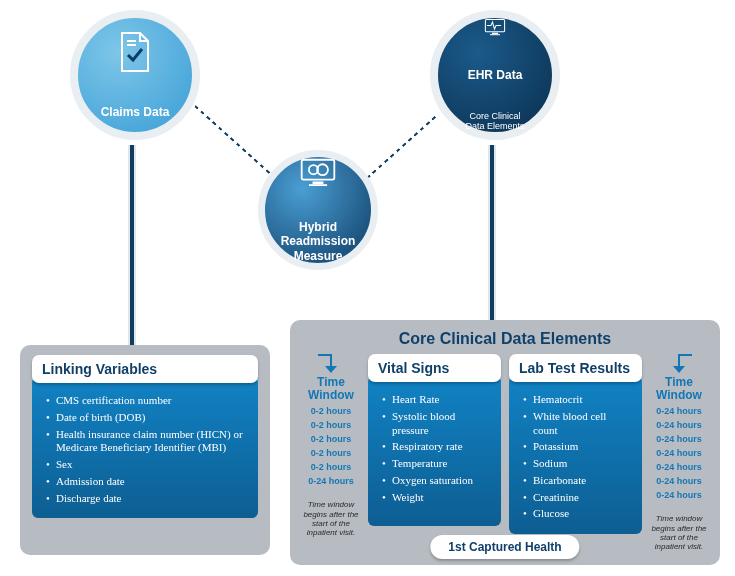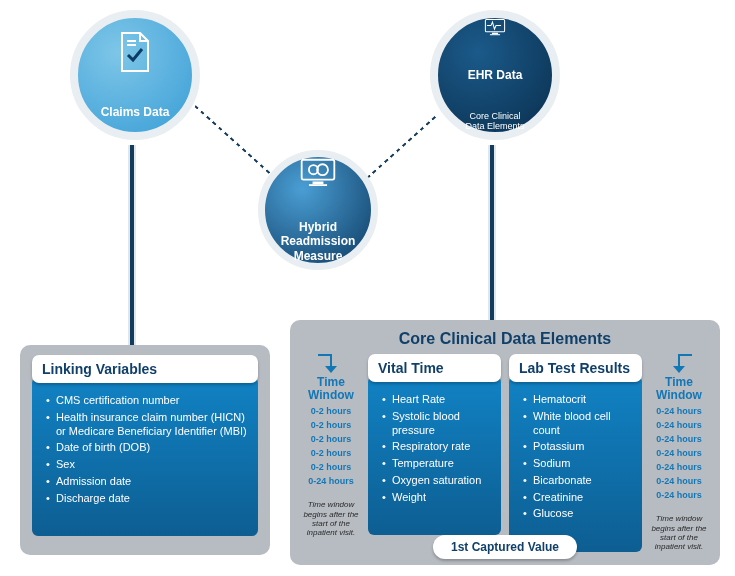--- a/index.html
+++ b/index.html
@@ -91,25 +91,26 @@
     font-size: 14px;
     text-align: left;
     padding: 6px 10px;
     position: relative;
     z-index: 2;
   }
   .blue-box {
     background: linear-gradient(180deg,#1182c4,#0d5e92);
     border-radius: 6px;
     margin-top: -6px;
-    padding: 14px 10px 28px;
+    padding: 14px 10px 10px;
     color: #fff;
     font-size: 11px;
     position: relative;
     z-index: 1;
+    font-family: Liberation Serif, serif;
   }
   .blue-box ul { list-style: none; padding-left: 4px; }
   .blue-box li { margin: 3px 0; padding-left: 10px; position: relative; line-height: 1.25; }
   .blue-box li::before { content: "•"; position: absolute; left: 0; }
 
   .cols { display: flex; gap: 8px; align-items: flex-start; }
   .col { flex: 1; }
   .timecol {
     width: 58px;
     font-size: 9px;
@@ -194,22 +195,22 @@
   <div class="circle-title" style="white-space:pre-line">Hybrid
 Readmission
 Measure</div>
 </div>
 
 <div class="panel panel-left">
   <div class="white-tab">Linking Variables</div>
   <div class="blue-box">
     <ul>
       <li>CMS certification number</li>
+      <li>Date of birth (DOB)</li>
       <li>Health insurance claim number (HICN) or Medicare Beneficiary Identifier (MBI)</li>
-      <li>Date of birth (DOB)</li>
       <li>Sex</li>
       <li>Admission date</li>
       <li>Discharge date</li>
     </ul>
   </div>
 </div>
 
 <div class="panel panel-right">
   <div class="panel-title">Core Clinical Data Elements</div>
 
@@ -223,21 +224,21 @@
       <div class="tw">0-2 hours</div>
       <div class="tw">0-2 hours</div>
       <div class="tw">0-2 hours</div>
       <div class="tw">0-2 hours</div>
       <div class="tw">0-2 hours</div>
       <div class="tw">0-24 hours</div>
       <div class="note">Time window begins after the start of the inpatient visit.</div>
     </div>
 
     <div class="col">
-      <div class="white-tab">Vital Time</div>
+      <div class="white-tab">Vital Signs</div>
       <div class="blue-box" style="min-height:150px">
         <ul>
           <li>Heart Rate</li>
           <li>Systolic blood pressure</li>
           <li>Respiratory rate</li>
           <li>Temperature</li>
           <li>Oxygen saturation</li>
           <li>Weight</li>
         </ul>
       </div>
@@ -267,14 +268,14 @@
       <div class="tw">0-24 hours</div>
       <div class="tw">0-24 hours</div>
       <div class="tw">0-24 hours</div>
       <div class="tw">0-24 hours</div>
       <div class="tw">0-24 hours</div>
       <div class="tw">0-24 hours</div>
       <div class="note">Time window begins after the start of the inpatient visit.</div>
     </div>
   </div>
 
-  <div class="captured-badge">1st Captured Value</div>
+  <div class="captured-badge">1st Captured Health</div>
 </div>
 
 </body></html>

